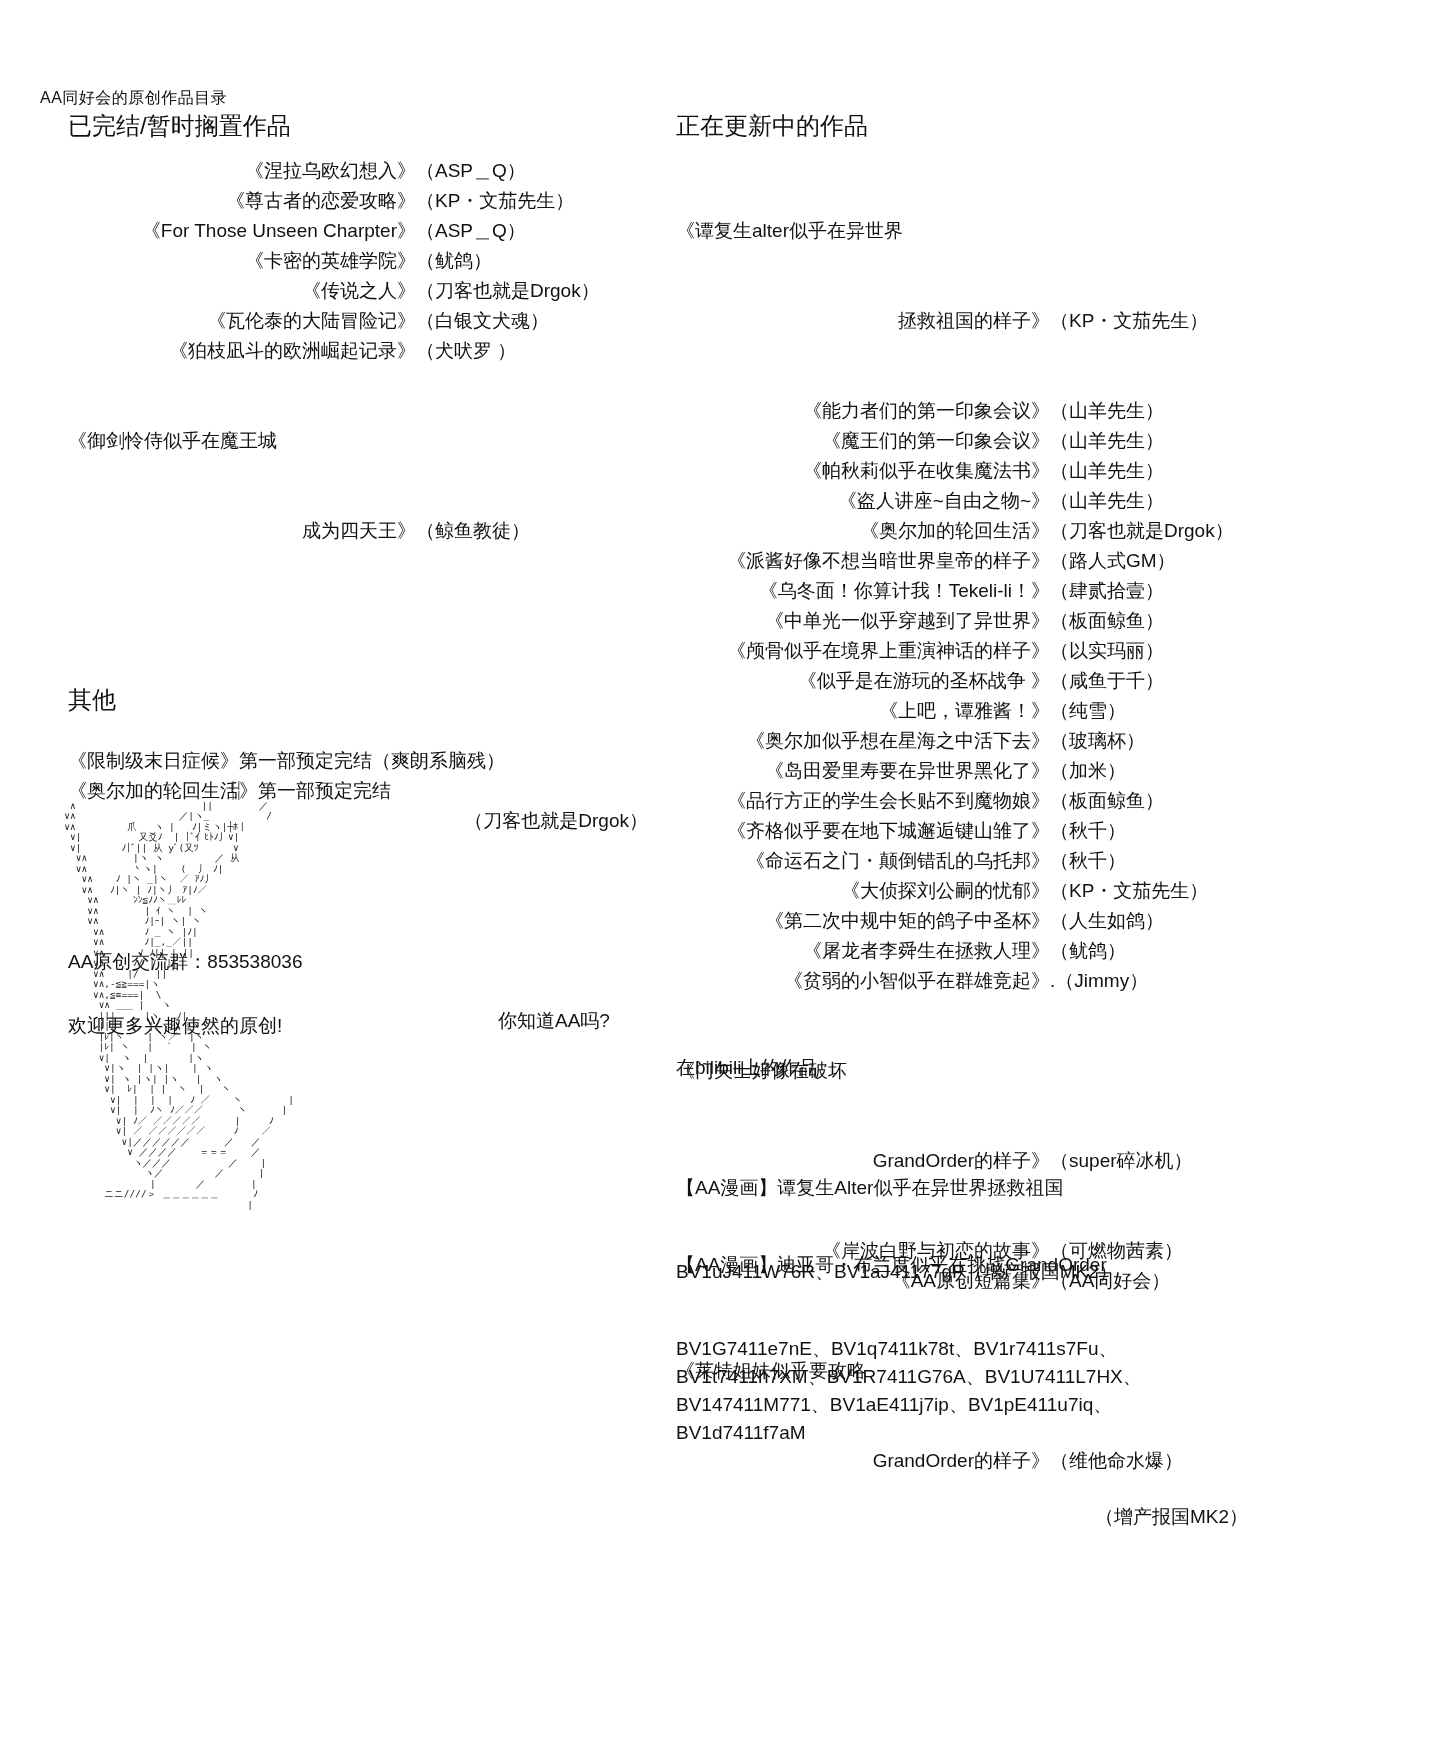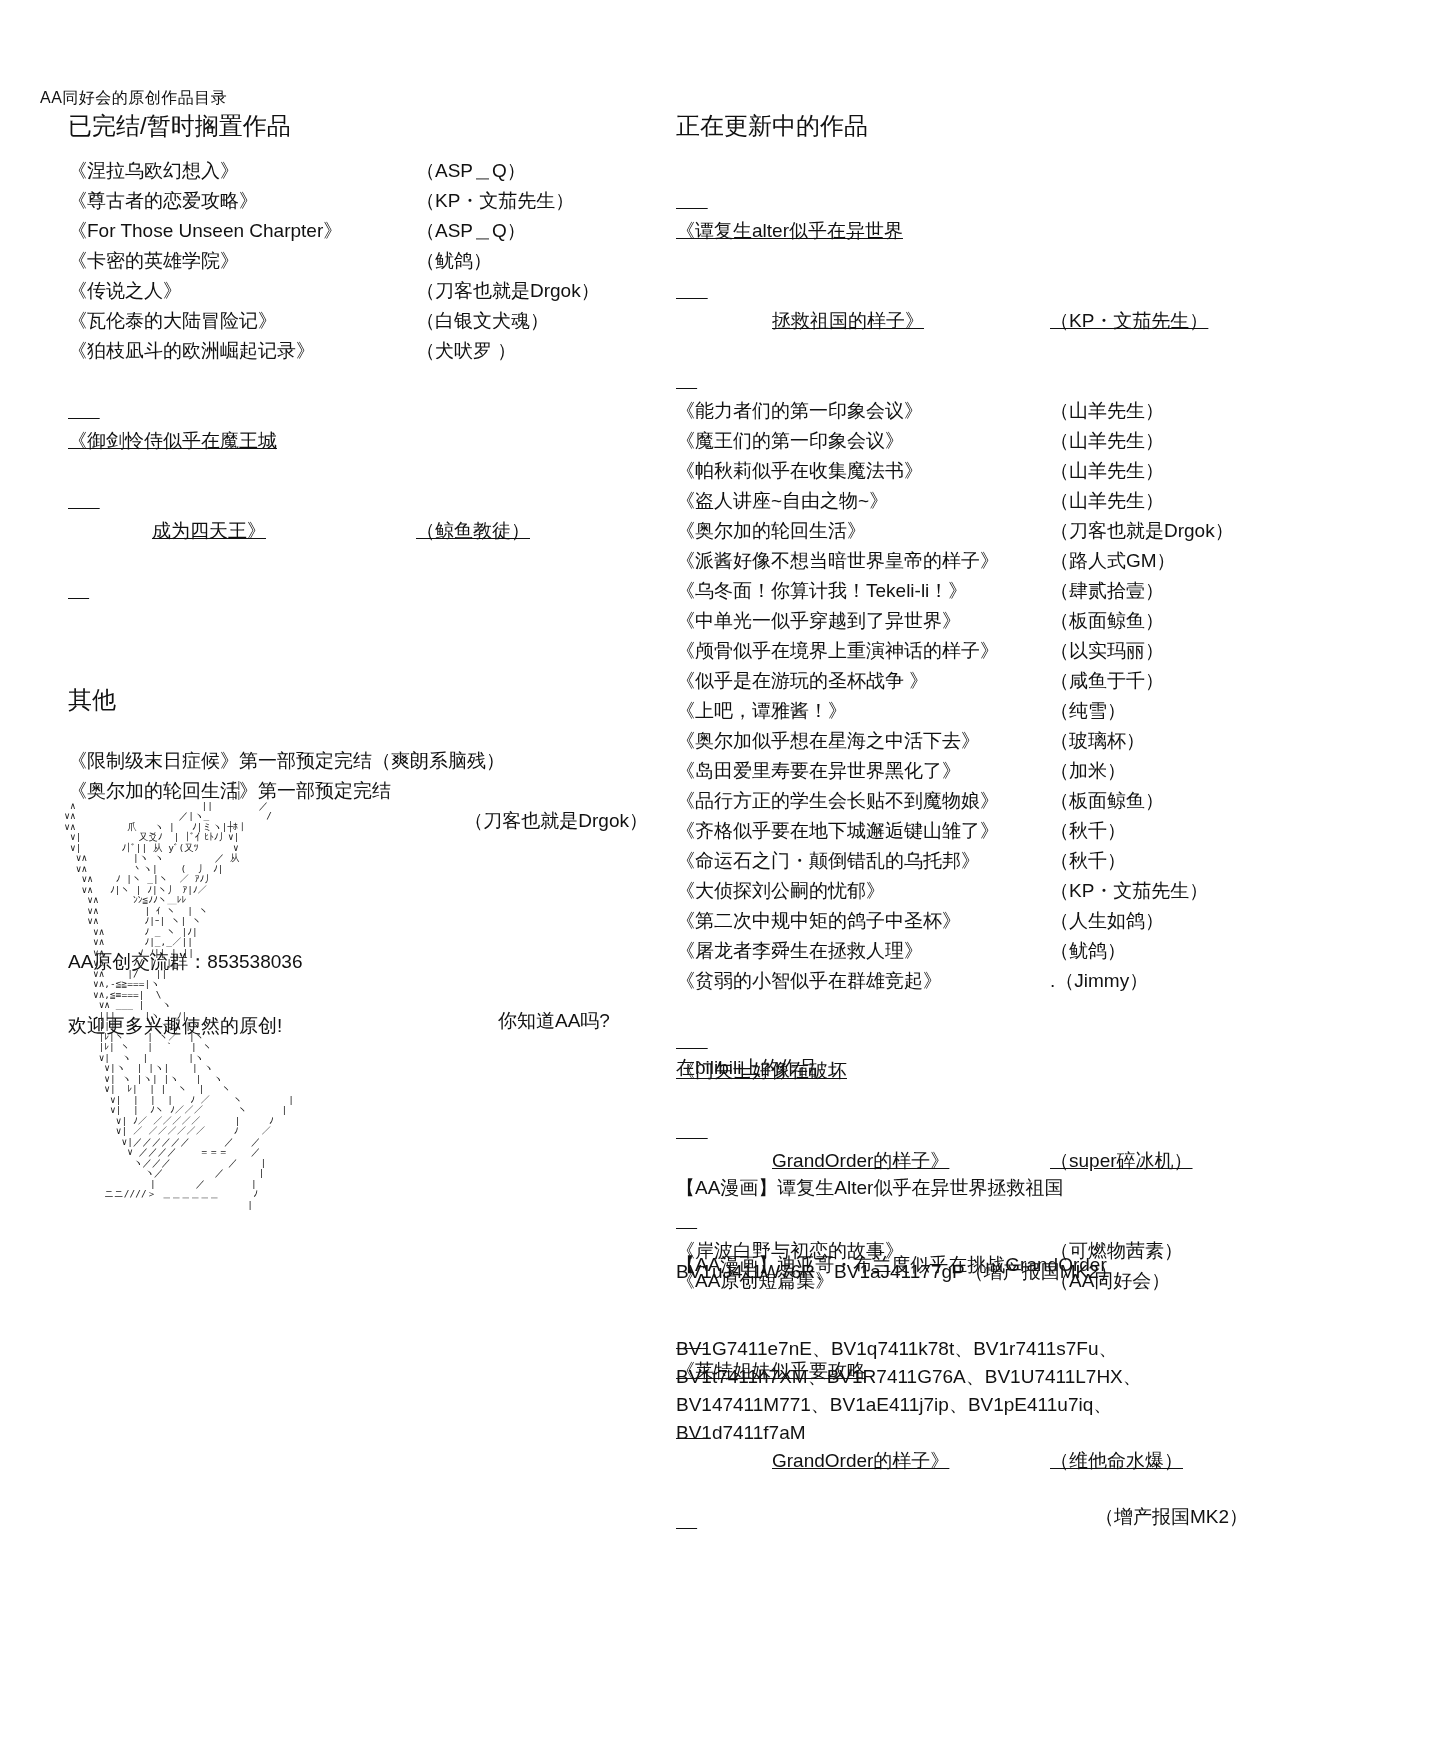--- a/index.html
+++ b/index.html
@@ -41,36 +41,36 @@
   }
   .entry {
     display: flex;
     align-items: flex-start;
     font-size: 19px;
     line-height: 30px;
     white-space: pre;
   }
   .entry .title {
     flex: 0 0 auto;
+    text-align: right;
   }
   .entry .author {
     flex: 0 0 auto;
     white-space: pre;
   }
   
   .left-list .entry .title { width: 348px; }
   .left-list .entry .author { width: 240px; }
 
   
   .right-list .entry .title { width: 374px; }
   .right-list .entry .author { width: 340px; }
 
   .entry.two-line {
     display: block;
-    text-decoration: underline;
   }
   .entry.two-line .l1 { display: block; }
   .entry.two-line .l2 {
     display: flex;
   }
   .left-list .entry.two-line .l2 .title { width: 348px; text-indent: 84px; }
   .right-list .entry.two-line .l2 .title { width: 374px; text-indent: 96px; }
 
   .spacer-lg { height: 78px; }
   .spacer-sm { height: 16px; }

